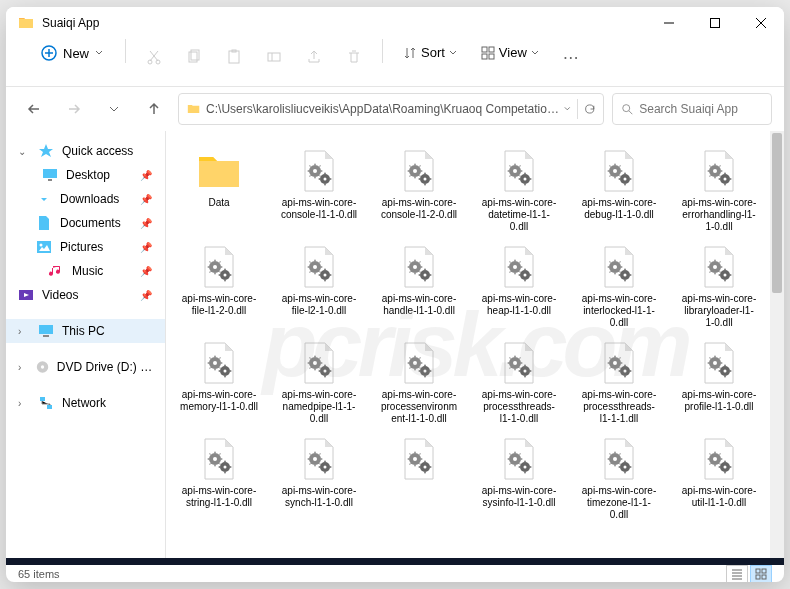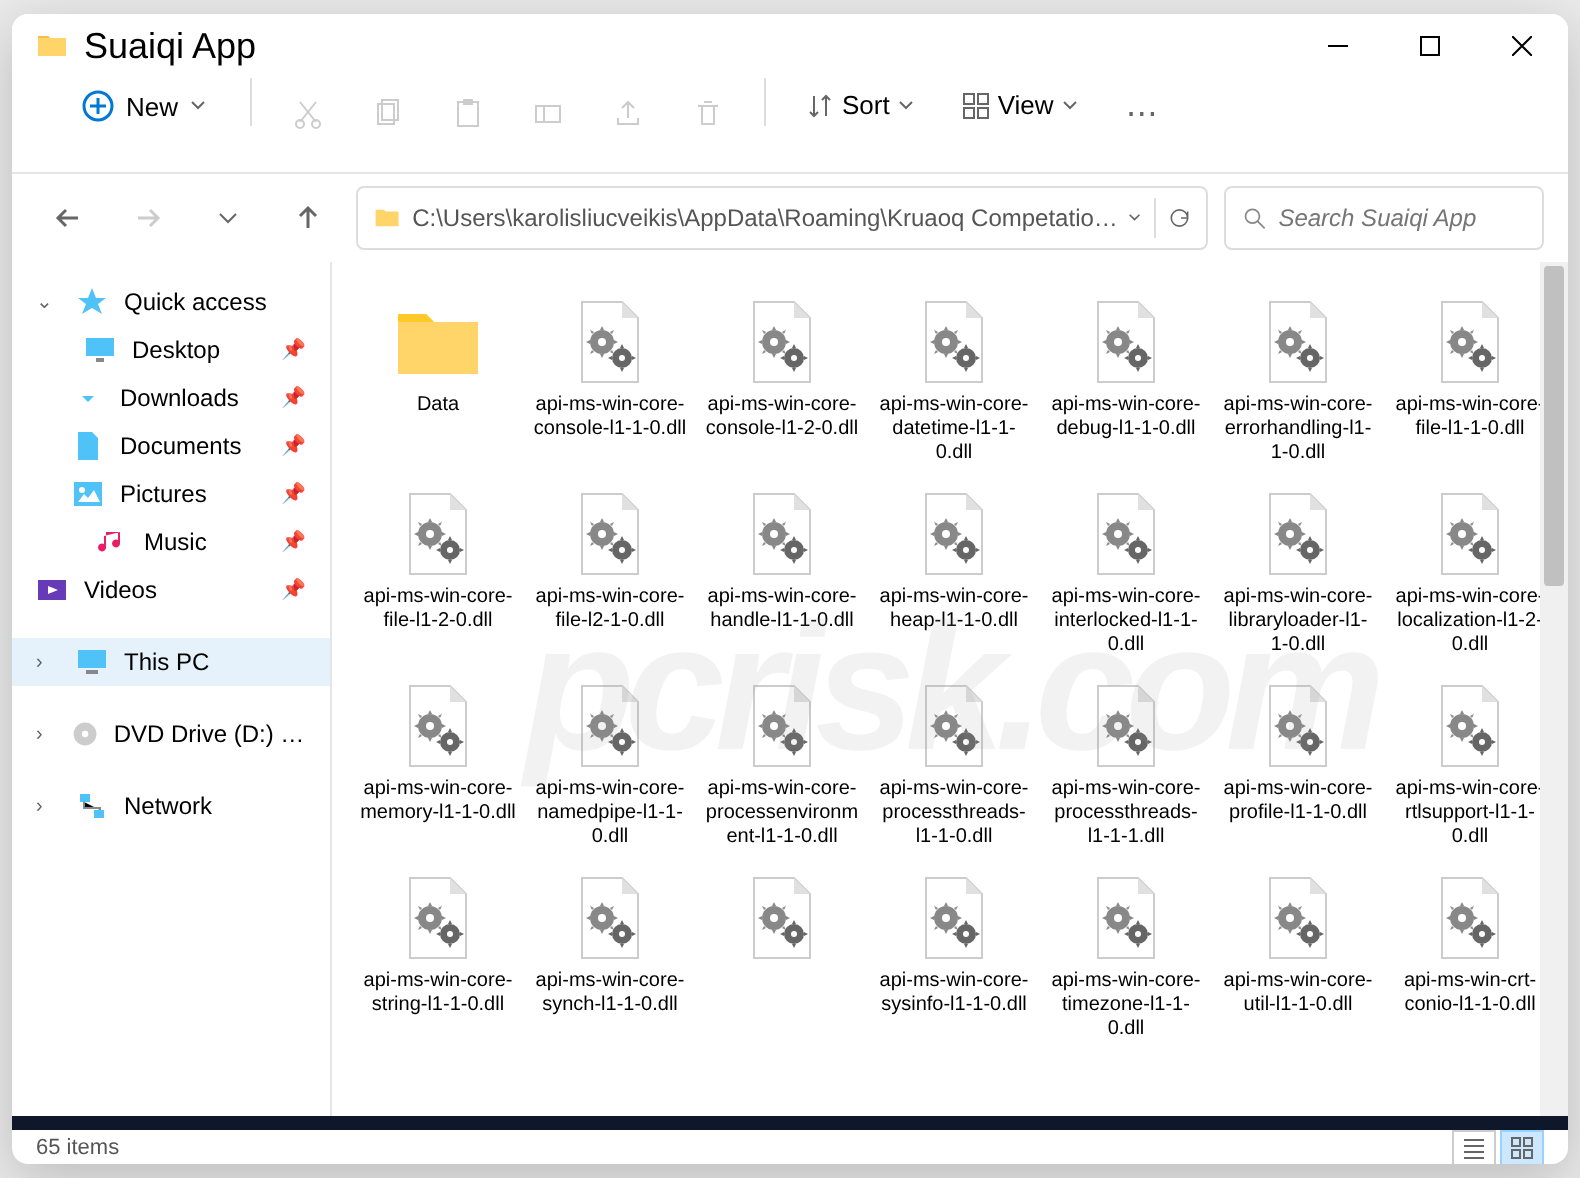--- a/index.html
+++ b/index.html
@@ -1,45 +1,45 @@
 <!DOCTYPE html>
 <html><head>
 <meta charset="utf-8">
 <style>
 * { margin: 0; padding: 0; box-sizing: border-box; font-family: 'Segoe UI', Tahoma, sans-serif; }
 body { background: #eaeaea; display: flex; justify-content: center; align-items: center; height: 589px; width: 790px; }
 .window { width: 778px; height: 575px; background: #fff; border-radius: 8px; box-shadow: 0 8px 30px rgba(0,0,0,0.2); display: flex; flex-direction: column; overflow: hidden; position: relative; }
 .titlebar { height: 32px; background: #fff; display: flex; align-items: center; padding-left: 12px; }
 .titlebar-icon { width: 16px; height: 16px; margin-right: 8px; }
-.titlebar-title { font-size: 18px; color: #000; }
+.titlebar-title { font-size: 12px; color: #000; }
 .window-controls { margin-left: auto; display: flex; }
 .win-btn { width: 46px; height: 32px; display: flex; align-items: center; justify-content: center; cursor: pointer; }
 .toolbar { height: 48px; display: flex; align-items: flex-start; padding: 0 23px; gap: 4px; border-bottom: 1px solid #e5e5e5; }
 .new-btn { display: flex; align-items: center; gap: 6px; padding: 6px 12px; border-radius: 4px; cursor: pointer; font-size: 13px; }
 .tb-sep { width: 1px; height: 24px; background: #ddd; margin: 0 6px; }
 .tb-btn { width: 36px; height: 36px; display: flex; align-items: center; justify-content: center; border-radius: 4px; cursor: pointer; color: #666; }
 .tb-btn.disabled { color: #ccc; cursor: default; }
 .tb-dropdown { display: flex; align-items: center; gap: 4px; padding: 6px 10px; border-radius: 4px; cursor: pointer; font-size: 13px; }
 .addressbar { height: 44px; display: flex; align-items: center; padding: 0 12px; gap: 8px; }
 .nav-btn { width: 32px; height: 32px; display: flex; align-items: center; justify-content: center; border-radius: 4px; cursor: pointer; color: #666; }
 .nav-btn.disabled { color: #ccc; }
 .breadcrumb { flex: 1; height: 32px; border: 1px solid #ddd; border-radius: 4px; display: flex; align-items: center; padding: 0 8px; font-size: 12px; color: #555; overflow: hidden; }
 .breadcrumb-icon { margin-right: 6px; }
 .searchbox { width: 160px; height: 32px; border: 1px solid #ddd; border-radius: 4px; display: flex; align-items: center; padding: 0 8px; font-size: 12px; color: #888; }
-.searchbox input { border: none; outline: none; width: 100%; font-size: 12px; font-style: italic; }
+.searchbox input { border: none; outline: none; width: 100%; font-size: 12px; }
 .content { flex: 1; display: flex; overflow: hidden; }
 .sidebar { width: 160px; border-right: 1px solid #e5e5e5; padding: 8px 0; font-size: 12px; overflow-y: auto; }
 .sidebar-item { display: flex; align-items: center; padding: 4px 12px; gap: 8px; cursor: pointer; }
 .sidebar-item.active { background: #e5f1fb; }
 .sidebar-item .chevron { width: 12px; font-size: 10px; color: #666; }
 .sidebar-item .sb-icon { width: 16px; height: 16px; }
 .sidebar-item .pin { margin-left: auto; color: #888; font-size: 10px; }
 .sidebar-spacer { height: 12px; }
 .main { flex: 1; overflow: auto; padding: 12px; position: relative; }
-.file-grid { display: grid; grid-template-columns: repeat(7, 82px); gap: 2px 4px; }
+.file-grid { display: grid; grid-template-columns: repeat(7, 82px); gap: 2px 18px; }
 .file-item { display: flex; flex-direction: column; align-items: center; padding: 4px 2px; border-radius: 3px; cursor: pointer; }
 .file-icon { width: 48px; height: 48px; display: flex; align-items: center; justify-content: center; }
 .file-label { font-size: 10px; text-align: center; line-height: 1.2; margin-top: 2px; word-break: break-word; max-height: 36px; overflow: hidden; }
 .statusbar { height: 24px; border-top: 7px solid #0f172a; display: flex; align-items: center; padding: 0 12px; font-size: 11px; color: #555; }
 .statusbar-right { margin-left: auto; display: flex; gap: 2px; }
 .view-btn { width: 22px; height: 18px; border: 1px solid #ccc; display: flex; align-items: center; justify-content: center; cursor: pointer; }
 .view-btn.active { background: #cce8ff; border-color: #99d1ff; }
 .scrollbar-track { position: absolute; right: 0; top: 124px; bottom: 24px; width: 14px; background: #f0f0f0; }
 .scrollbar-thumb { position: absolute; right: 2px; top: 2px; width: 10px; height: 160px; background: #c0c0c0; border-radius: 2px; }
 .watermark { position: absolute; top: 50%; left: 50%; transform: translate(-50%, -50%); font-size: 90px; color: rgba(150,150,150,0.12); font-weight: bold; pointer-events: none; font-style: italic; letter-spacing: -5px; }

